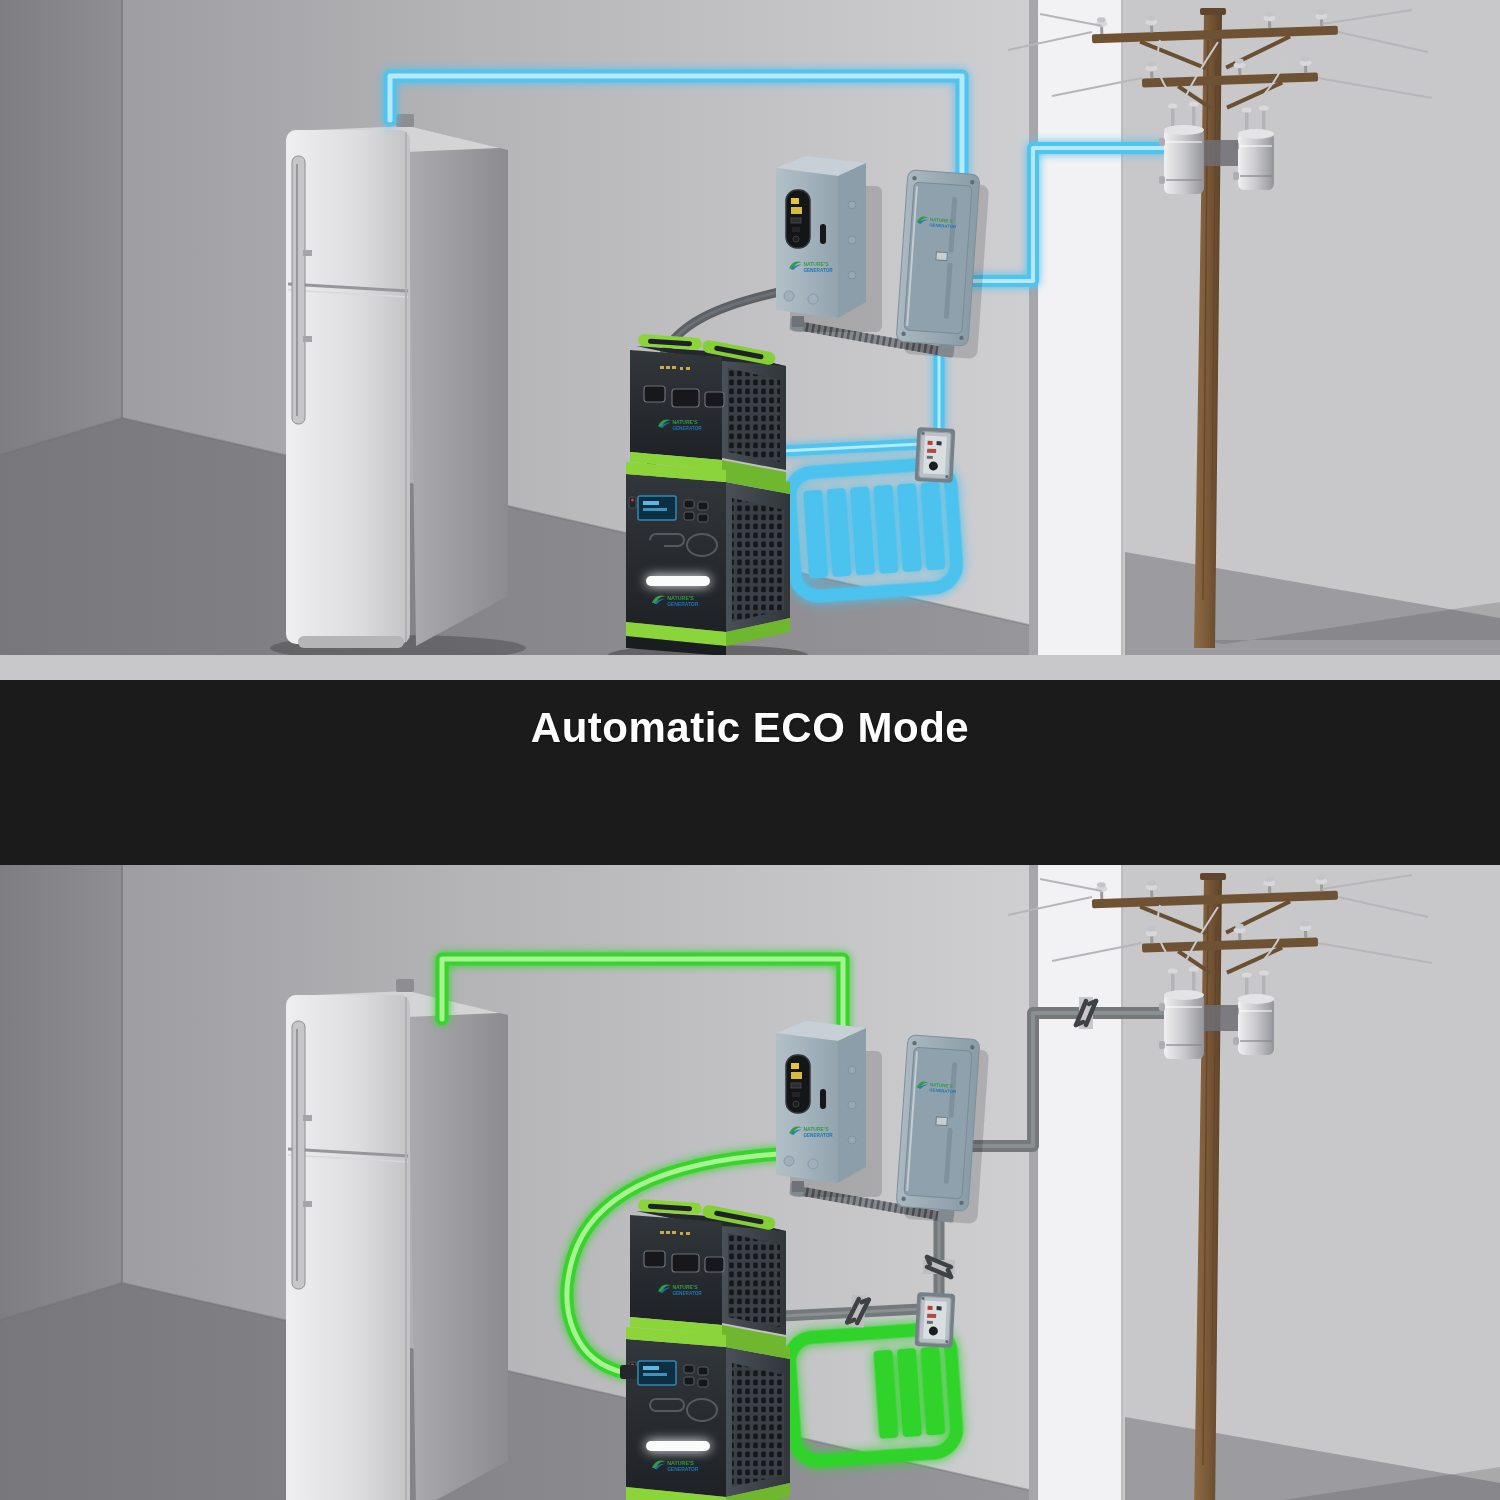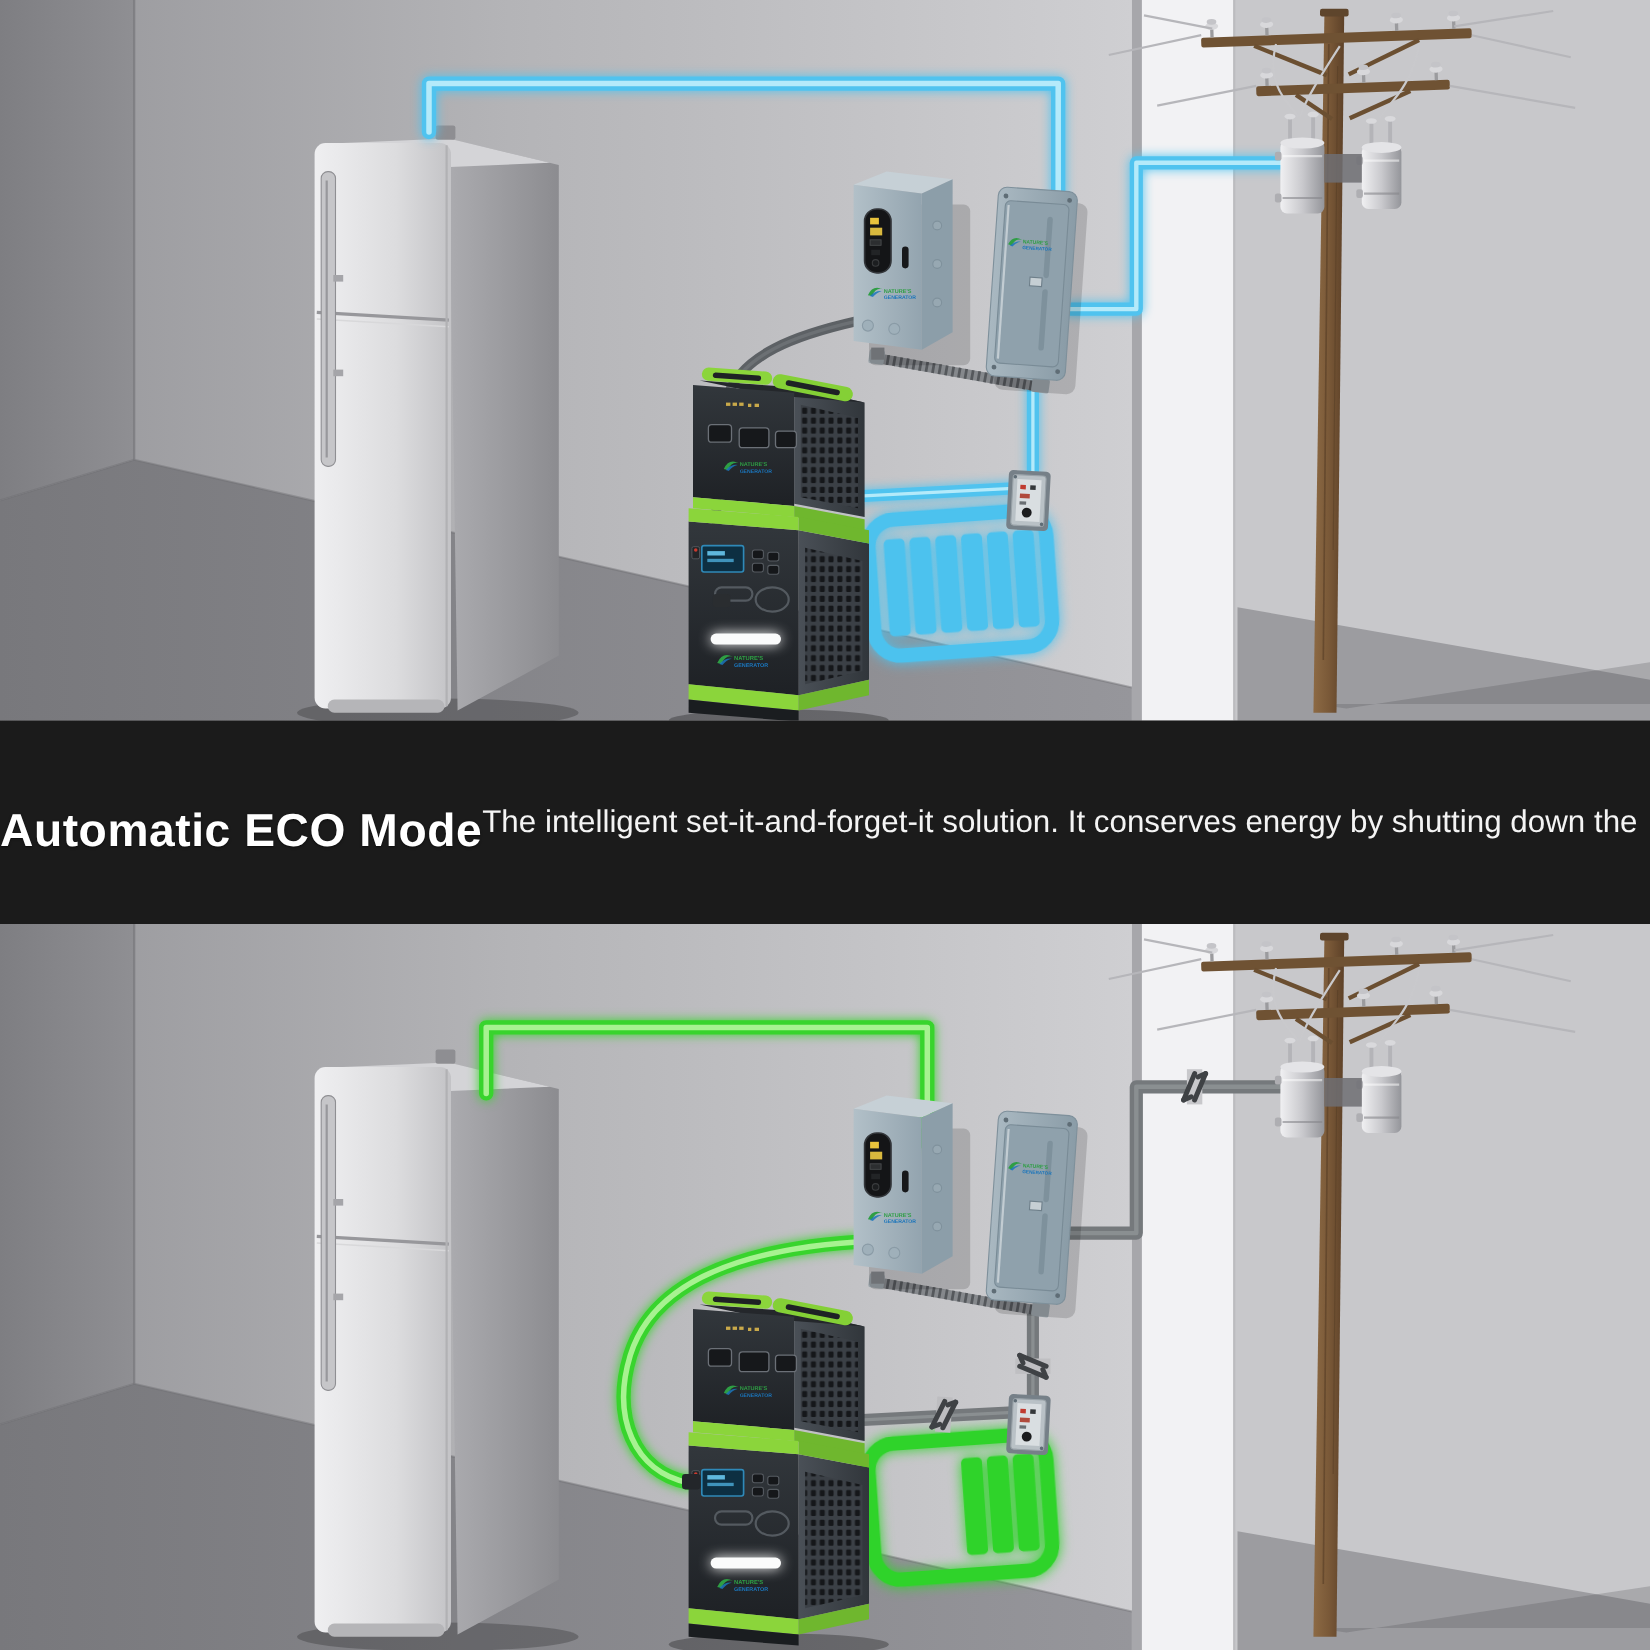--- a/index.html
+++ b/index.html
@@ -3,21 +3,21 @@
 <meta charset="utf-8">
 <style>
   html,body{margin:0;padding:0;background:#c8c8cb;}
   .page{position:relative;width:1500px;height:1500px;overflow:hidden;
         font-family:"Liberation Sans",sans-serif;background:#c8c8cb;}
   .scene{position:relative;width:1500px;overflow:hidden;}
   .scene-top{height:655px;}
   .scene-bottom{height:660px;}
   .scene svg{display:block;}
   .banner{position:relative;width:1500px;height:185px;background:#1b1b1b;
-          display:flex;flex-direction:row;align-items:center;justify-content:flex-start;}
+          display:flex;flex-direction:column;align-items:center;justify-content:flex-start;margin-top:25px;}
   .banner-title{margin:24px 0 10px 0;font-size:42px;font-weight:bold;color:#ffffff;
                 letter-spacing:0.5px;text-shadow:0 1px 2px rgba(0,0,0,.6);}
   .banner-line{margin:0;font-size:28.5px;line-height:39px;color:#f4f4f4;text-align:center;}
 </style>
 </head>
 <body>
 
 <div class="page">
 
   <section class="scene scene-top">
@@ -361,21 +361,20 @@
       <rect x="1233" y="172" width="6" height="8" rx="2" fill="#aeaeb2"></rect>
     </g>
     <rect x="1204" y="140" width="34" height="26" fill="#6e6f73" opacity="0.85"></rect>
   </g>
 
 </svg>
     </section>
 
   <section class="banner" style="background: rgb(27, 27, 27);">
     <h1 class="banner-title" style="color: rgb(255, 255, 255);">Automatic ECO Mode</h1>
-    <p class="banner-line">The intelligent set-it-and-forget-it solution. It conserves energy by shutting down the</p>
   </section>
 
   <section class="scene scene-bottom">
 <svg width="1500" height="660" viewBox="0 0 1500 660" xmlns="http://www.w3.org/2000/svg">
   <defs>
     <linearGradient id="wallGrad-eco-mode" x1="0" y1="0" x2="1" y2="0">
       <stop offset="0" stop-color="#96969a"></stop>
             <stop offset="0.45" stop-color="#b4b4b7"></stop>
             <stop offset="1" stop-color="#cfcfd2"></stop>
     </linearGradient>

